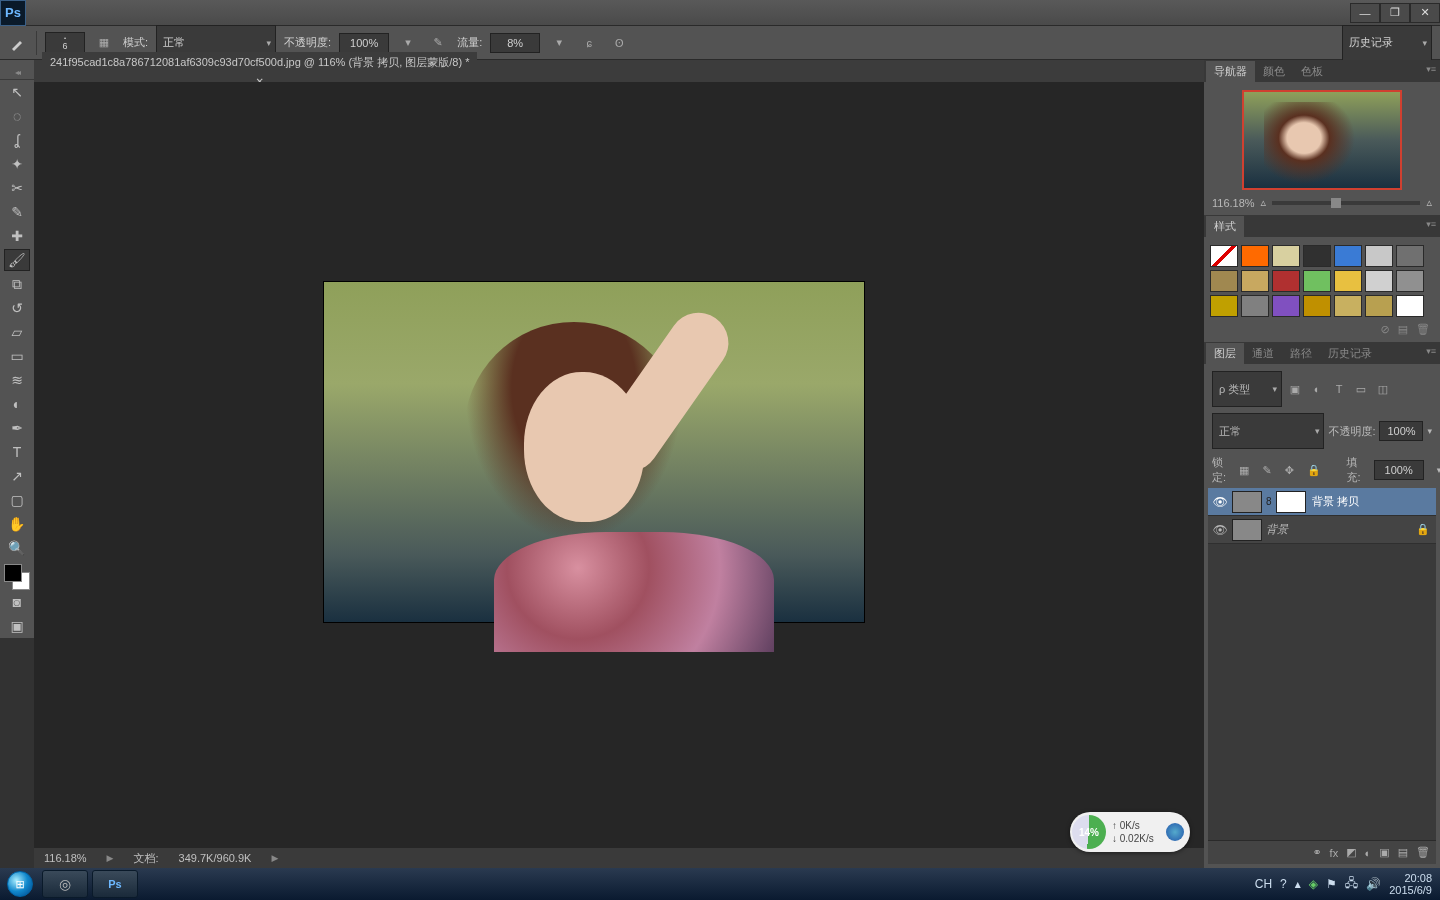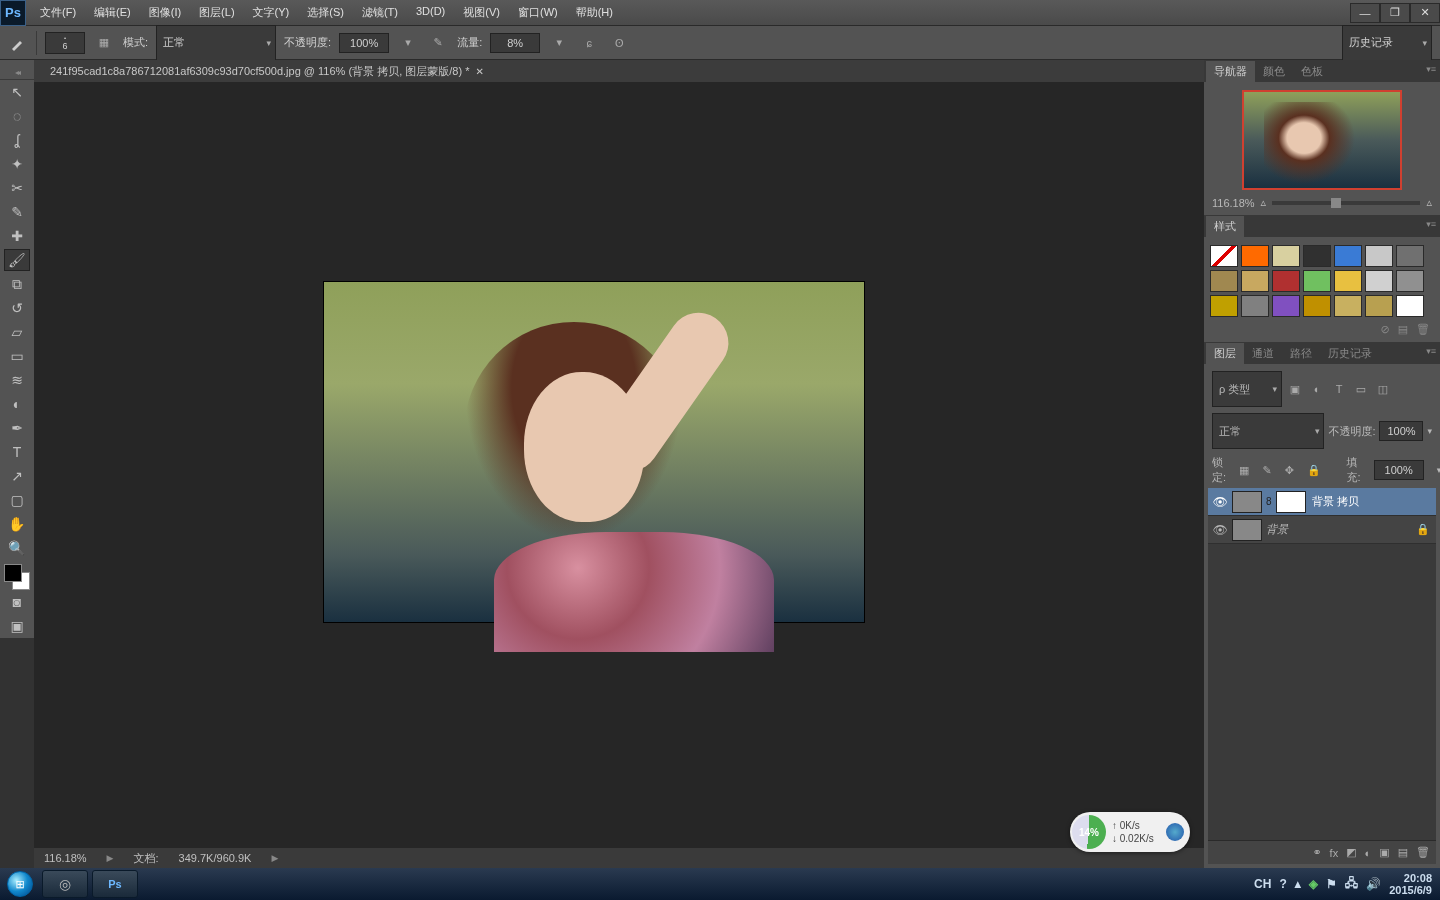--- a/index.html
+++ b/index.html
@@ -29,21 +29,21 @@
 .toolbox { position: absolute; left: 0; top: 60px; width: 34px; background: #535353; display: flex; flex-direction: column; align-items: center; padding-top: 6px; }
 .toolbox::before { content:"◂◂"; font-size:8px; color:#888; letter-spacing:-2px; display:block; text-align:center; width:100%; padding:2px 0; border-bottom:1px solid #3a3a3a; }
 .tool { width: 26px; height: 22px; display: flex; align-items: center; justify-content: center; color: #c0c0c0; font-size: 14px; margin: 1px 0; position: relative; cursor: default; }
 .tool.active { background: #3a3a3a; border: 1px solid #222; }
 .color-swatches { width: 26px; height: 26px; position: relative; margin-top: 4px; }
 .fg-swatch { position: absolute; width: 18px; height: 18px; background: #000; border: 1px solid #888; left: 0; top: 0; z-index: 2; }
 .bg-swatch { position: absolute; width: 18px; height: 18px; background: #fff; border: 1px solid #888; right: 0; bottom: 0; }
 
 
 .doc-tabs { position: absolute; left: 34px; top: 60px; right: 236px; height: 22px; background: #3c3c3c; display: flex; align-items: center; padding-left: 8px; }
-.doc-tab { font-size: 11px; color: #c8c8c8; padding: 3px 8px; background: #3c3c3c; display: flex; align-items: center; gap: 6px; }
+.doc-tab { font-size: 11px; color: #c8c8c8; padding: 3px 8px; background: #3c3c3c; display: flex; align-items: center; gap: 6px; flex-direction: column; }
 .doc-tab-close { font-size: 10px; cursor: default; }
 
 
 .canvas-area { position: absolute; left: 34px; top: 82px; right: 236px; bottom: 52px; background: #262626; overflow: hidden; }
 .canvas { position: absolute; left: 290px; top: 200px; width: 540px; height: 340px; background: linear-gradient(180deg, #8fa05a 0%, #9aa86a 30%, #4a5a5a 80%, #1a3040 100%); box-shadow: 0 0 0 1px #000; }
 
 .figure { position: absolute; left: 80px; top: 20px; width: 320px; height: 320px; }
 .figure .face { position: absolute; left: 120px; top: 70px; width: 120px; height: 150px; background: #e8c8b0; border-radius: 48% 50% 45% 48%; }
 .figure .hair { position: absolute; left: 60px; top: 20px; width: 220px; height: 220px; background: radial-gradient(ellipse at 50% 30%, #5a3020 40%, transparent 70%); border-radius: 50%; }
 .figure .arm { position: absolute; left: 230px; top: 0; width: 60px; height: 180px; background: #e8c8b0; border-radius: 30px; transform: rotate(35deg); }
@@ -99,44 +99,31 @@
 .netwidget { position:absolute; right: 250px; bottom: 48px; width: 120px; height: 40px; background:#f0f0f0; border-radius: 20px; display:flex; align-items:center; padding:2px; box-shadow:0 1px 4px rgba(0,0,0,.5); color:#444; font-size:10px; z-index:50; }
 .netwidget .circ { width:34px; height:34px; border-radius:50%; background: conic-gradient(#4caf50 0 52%, #dde 52% 100%); display:flex; align-items:center; justify-content:center; font-size:10px; color:#fff; font-weight:bold; }
 .netwidget .rates { margin-left:6px; line-height:1.3; }
 .netwidget .dot { width:18px; height:18px; border-radius:50%; background: radial-gradient(#5ac,#25a); margin-left:auto; margin-right:4px; }
 
 
 .taskbar { position:absolute; left:0; right:0; bottom:0; height:32px; background: linear-gradient(#2a3a50,#0a1a30); display:flex; align-items:center; }
 .start-btn { width:40px; height:32px; display:flex; align-items:center; justify-content:center; }
 .start-orb { width:26px; height:26px; border-radius:50%; background: radial-gradient(circle at 35% 35%, #aef, #18c 50%, #048 100%); border:1px solid #06a; display:flex; align-items:center; justify-content:center; color:#fff; font-size:11px; }
 .task-item { width:46px; height:28px; margin:0 2px; background: linear-gradient(#3a4a5a,#1a2a3a); border:1px solid #0a1a2a; border-radius:3px; display:flex; align-items:center; justify-content:center; font-size:14px; }
-.tray { margin-left:auto; display:flex; align-items:center; gap:8px; padding:0 8px; color:#cde; font-size:11px;font-weight:bold; }
+.tray { margin-left:auto; display:flex; align-items:center; gap:8px; padding:0 8px; color:#cde; font-size:11px; }
 .tray-icon { font-size:12px; }
 .clock { text-align:right; line-height:1.1; }
 
 svg { display:block; }
 </style>
 </head>
 <body>
 
 <div class="titlebar">
   <div class="ps-logo">Ps</div>
-  <div class="menu">
-    <div class="menu-item">文件(F)</div>
-    <div class="menu-item">编辑(E)</div>
-    <div class="menu-item">图像(I)</div>
-    <div class="menu-item">图层(L)</div>
-    <div class="menu-item">文字(Y)</div>
-    <div class="menu-item">选择(S)</div>
-    <div class="menu-item">滤镜(T)</div>
-    <div class="menu-item">3D(D)</div>
-    <div class="menu-item">视图(V)</div>
-    <div class="menu-item">窗口(W)</div>
-    <div class="menu-item">帮助(H)</div>
-  </div>
   <div class="win-controls">
     <div class="win-btn">—</div>
     <div class="win-btn">❐</div>
     <div class="win-btn">✕</div>
   </div>
 </div>
 
 <div class="options-bar">
   <div class="brush-icon-small">
     <svg width="16" height="16">

